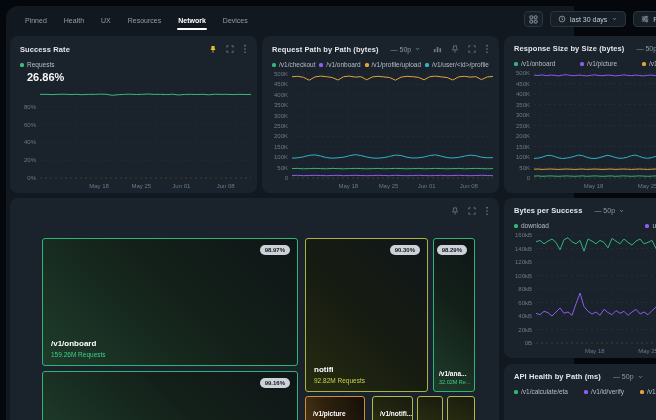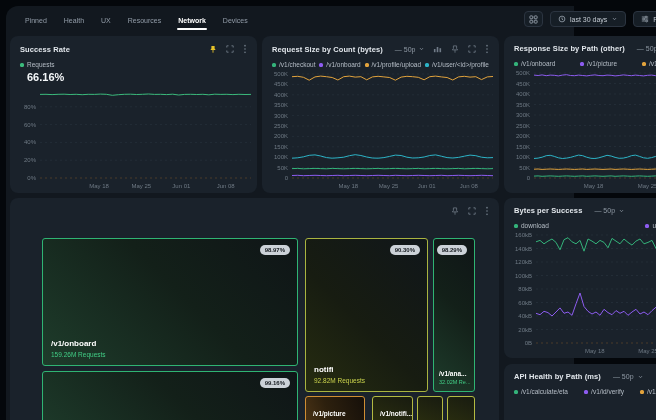--- a/index.html
+++ b/index.html
@@ -143,21 +143,21 @@
             </svg>
         </span>
       </span>
     </div>
     <div class="legend">
         <span class="legend-item">
           <i class="dot" style="background: rgb(59, 186, 124);"></i>
           <span>Requests</span>
         </span>
       </div>
-    <div class="bigval">66.16%</div>
+    <div class="bigval">26.86%</div>
     <div class="chart">
         <svg width="239" height="106">
           <line x1="26" x2="237" y1="93" y2="93" stroke="#4a3a2b" stroke-dasharray="2 3"></line>
           <text x="22" y="95" text-anchor="end" font-size="6" fill="#6e7984">0%</text>
           <line x1="26" x2="237" y1="75.2" y2="75.2" stroke="#232d37" stroke-dasharray="2 3"></line>
           <text x="22" y="77.2" text-anchor="end" font-size="6" fill="#6e7984">20%</text>
           <line x1="26" x2="237" y1="57.4" y2="57.4" stroke="#232d37" stroke-dasharray="2 3"></line>
           <text x="22" y="59.4" text-anchor="end" font-size="6" fill="#6e7984">40%</text>
           <line x1="26" x2="237" y1="39.6" y2="39.6" stroke="#232d37" stroke-dasharray="2 3"></line>
           <text x="22" y="41.6" text-anchor="end" font-size="6" fill="#6e7984">60%</text>
@@ -167,21 +167,21 @@
           <text x="127.28" y="103" text-anchor="middle" font-size="6" fill="#6e7984">May 25</text>
           <text x="167.37" y="103" text-anchor="middle" font-size="6" fill="#6e7984">Jun 01</text>
           <text x="211.68" y="103" text-anchor="middle" font-size="6" fill="#6e7984">Jun 08</text>
           <polyline points="26.0,9.4 32.0,9.3 38.1,9.6 44.1,9.3 50.1,9.2 56.1,9.5 62.2,9.3 68.2,9.7 74.2,9.3 80.3,9.4 86.3,9.1 92.3,9.3 98.3,10.3 104.4,9.7 110.4,9.3 116.4,9.2 122.5,9.5 128.5,9.3 134.5,9.0 140.5,9.4 146.6,9.3 152.6,9.6 158.6,9.2 164.7,10.0 170.7,9.4 176.7,9.3 182.7,9.5 188.8,9.3 194.8,9.8 200.8,9.2 206.9,9.4 212.9,9.3 218.9,9.6 224.9,9.3 231.0,9.5 237.0,9.4" fill="none" stroke="#3bba7c" stroke-width="1" stroke-linejoin="round"></polyline>
         </svg>
       </div>
   </div>
 
   <div class="panel" id="p-reqsize">
     <div class="phead">
-      <span class="ptitle">Request Size by Count (bytes)</span>
+      <span class="ptitle">Request Path by Path (bytes)</span>
       <span class="pctl">
         <span>— 50p</span>
         <svg width="7" height="6" viewBox="0 0 10 10">
             <path d="M2.5 3.5l2.5 2.7 2.5-2.7" fill="none" stroke="#8f99a4" stroke-width="1.2"></path>
           </svg>
       </span>
       <span class="hicons">
         <span class="hbtn">
           <svg width="9" height="8" viewBox="0 0 11 10">
               <g fill="#707b87">
@@ -267,21 +267,21 @@
           <polyline points="26.0,6.7 31.7,6.3 37.5,7.3 43.2,10.2 49.0,6.9 54.7,6.1 60.5,6.7 66.2,7.5 71.9,10.0 77.7,6.7 83.4,6.1 89.2,7.1 94.9,6.7 100.7,9.8 106.4,6.9 112.1,6.3 117.9,6.9 123.6,7.5 129.4,10.2 135.1,7.1 140.9,6.3 146.6,6.7 152.3,7.3 158.1,9.8 163.8,6.7 169.6,6.1 175.3,6.9 181.1,7.5 186.8,10.0 192.5,6.9 198.3,6.3 204.0,7.1 209.8,6.7 215.5,9.6 221.3,6.9 227.0,6.5" fill="none" stroke="#e2a33c" stroke-width="1" stroke-linejoin="round"></polyline>
           <polyline points="26.0,88.2 31.7,87.8 37.5,86.8 43.2,85.3 49.0,84.9 54.7,86.0 60.5,87.6 66.2,88.2 71.9,87.8 77.7,87.2 83.4,85.7 89.2,84.7 94.9,85.5 100.7,87.0 106.4,88.0 112.1,88.2 117.9,87.6 123.6,86.4 129.4,85.1 135.1,85.5 140.9,87.2 146.6,88.0 152.3,87.8 158.1,87.0 163.8,85.5 169.6,84.9 175.3,86.2 181.1,87.6 186.8,88.0 192.5,87.4 198.3,86.2 204.0,85.1 209.8,85.7 215.5,87.2 221.3,87.8 227.0,87.6" fill="none" stroke="#2cb3c6" stroke-width="1" stroke-linejoin="round"></polyline>
           <polyline points="26.0,98.6 31.7,98.4 37.5,98.8 43.2,98.6 49.0,98.4 54.7,98.6 60.5,98.8 66.2,98.4 71.9,98.6 77.7,98.8 83.4,98.6 89.2,98.4 94.9,98.6 100.7,98.8 106.4,98.6 112.1,98.4 117.9,98.8 123.6,98.6 129.4,98.4 135.1,98.6 140.9,98.8 146.6,98.6 152.3,98.4 158.1,98.8 163.8,98.6 169.6,98.4 175.3,98.6 181.1,98.8 186.8,98.6 192.5,98.4 198.3,98.8 204.0,98.6 209.8,98.4 215.5,98.6 221.3,98.8 227.0,98.6" fill="none" stroke="#34b37a" stroke-width="1" stroke-linejoin="round"></polyline>
           <polyline points="26.0,105.5 31.7,105.3 37.5,105.7 43.2,105.5 49.0,105.3 54.7,105.5 60.5,105.7 66.2,105.5 71.9,105.3 77.7,105.7 83.4,105.5 89.2,105.3 94.9,105.5 100.7,105.7 106.4,105.5 112.1,105.3 117.9,105.5 123.6,105.7 129.4,105.3 135.1,105.5 140.9,105.7 146.6,105.5 152.3,105.3 158.1,105.5 163.8,105.7 169.6,105.5 175.3,105.3 181.1,105.7 186.8,105.5 192.5,105.3 198.3,105.5 204.0,105.7 209.8,105.5 215.5,105.3 221.3,105.5 227.0,105.7" fill="none" stroke="#8d5cf0" stroke-width="1" stroke-linejoin="round"></polyline>
         </svg>
       </div>
   </div>
 
   <div class="panel" id="p-respsize">
     <div class="phead">
-      <span class="ptitle">Response Size by Path (other)</span>
+      <span class="ptitle">Response Size by Size (bytes)</span>
       <span class="pctl">
         <span>— 50p</span>
 
       </span>
     </div>
     <div class="legend spread">
         <span class="legend-item">
           <i class="dot" style="background: rgb(52, 179, 122);"></i>
           <span>/v1/onboard</span>
         </span>

